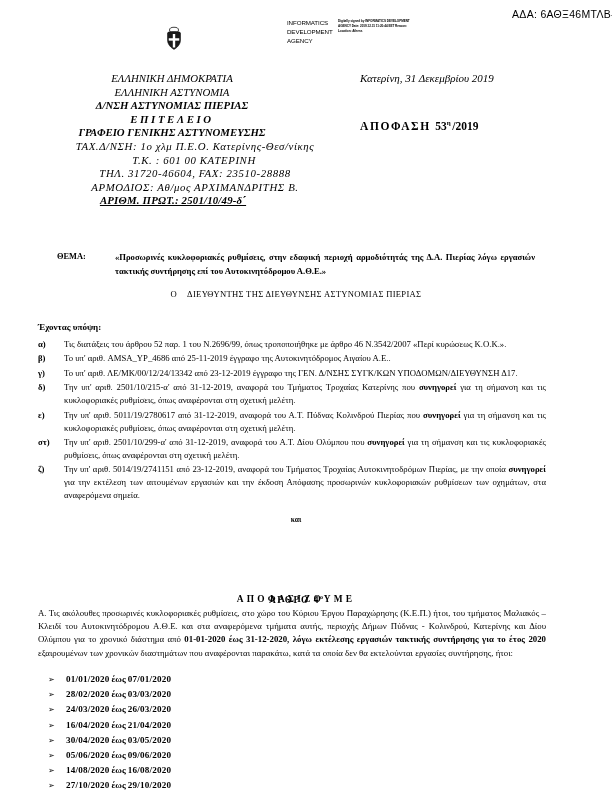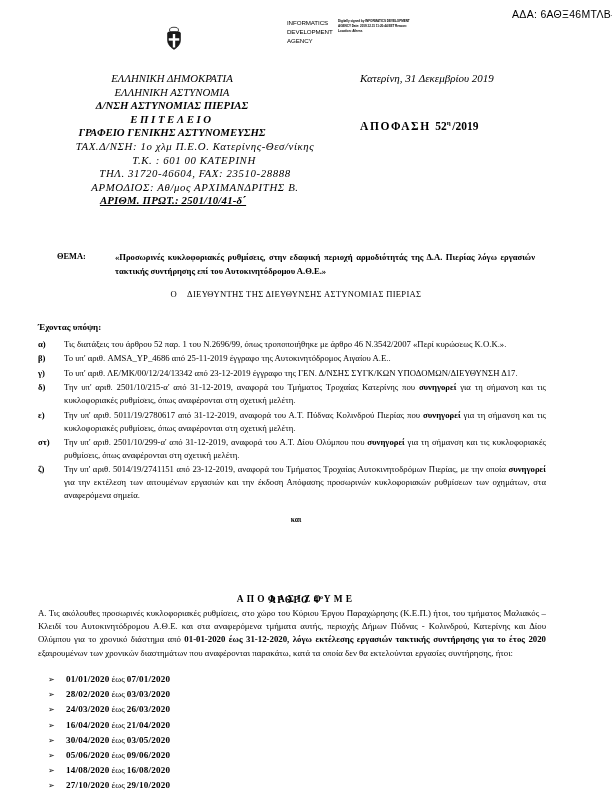--- a/index.html
+++ b/index.html
@@ -233,21 +233,21 @@
     align-items: baseline;
     white-space: nowrap;
   }
   .date-list .arrow {
     flex: 0 0 18px;
     font-size: 8px;
     font-weight: normal;
   }
   .date-list .dtext { letter-spacing: 0.2px; }
   .date-list .ews {
-    font-weight: normal;
+    font-weight: bold;
     padding: 0 2px;
   }
 </style>
 </head>
 <body>
 
 <div class="page">
 
   <div class="ada-line">ΑΔΑ: 6ΑΘΞ46ΜΤΛΒ-Φ7Ε</div>
 
@@ -266,27 +266,27 @@
   <div class="head-left">
     <div class="row">ΕΛΛΗΝΙΚΗ ΔΗΜΟΚΡΑΤΙΑ</div>
     <div class="row">ΕΛΛΗΝΙΚΗ ΑΣΤΥΝΟΜΙΑ</div>
     <div class="row b">Δ/ΝΣΗ ΑΣΤΥΝΟΜΙΑΣ ΠΙΕΡΙΑΣ</div>
     <div class="row sp">ΕΠΙΤΕΛΕΙΟ</div>
     <div class="row b">ΓΡΑΦΕΙΟ ΓΕΝΙΚΗΣ ΑΣΤΥΝΟΜΕΥΣΗΣ</div>
     <div class="row row-left lsp">ΤΑΧ.Δ/ΝΣΗ: 1ο χλμ Π.Ε.Ο. Κατερίνης-Θεσ/νίκης</div>
     <div class="row lsp">Τ.Κ. : 601 00 ΚΑΤΕΡΙΝΗ</div>
     <div class="row row-left lsp">ΤΗΛ. 31720-46604, FAX: 23510-28888</div>
     <div class="row row-left lsp">ΑΡΜΟΔΙΟΣ: Αθ/μος ΑΡΧΙΜΑΝΔΡΙΤΗΣ Β.</div>
-    <div class="row row-left proto">ΑΡΙΘΜ. ΠΡΩΤ.: 2501/10/41-δ΄</div>
+    <div class="row row-left proto">ΑΡΙΘΜ. ΠΡΩΤ.: 2501/10/49-δ΄</div>
   </div>
 
   <div class="city-date">Κατερίνη, 31 Δεκεμβρίου 2019</div>
   <div class="decision-no">
     <span>ΑΠΟΦΑΣΗ</span>
-    <span class="num">52</span><sup>η</sup><span class="num">/2019</span>
+    <span class="num">53</span><sup>η</sup><span class="num">/2019</span>
   </div>
 
   <div class="thema-label">ΘΕΜΑ:</div>
   <div class="thema-text">«Προσωρινές κυκλοφοριακές ρυθμίσεις, στην εδαφική περιοχή αρμοδιότητάς της Δ.Α. Πιερίας λόγω εργασιών τακτικής συντήρησης επί του Αυτοκινητόδρομου Α.Θ.Ε.»</div>
   <div class="director-line">
     <span class="o">Ο</span><span>ΔΙΕΥΘΥΝΤΗΣ ΤΗΣ ΔΙΕΥΘΥΝΣΗΣ ΑΣΤΥΝΟΜΙΑΣ ΠΙΕΡΙΑΣ</span>
   </div>
 
   <div class="echontas">Έχοντας υπόψη:</div>
 

